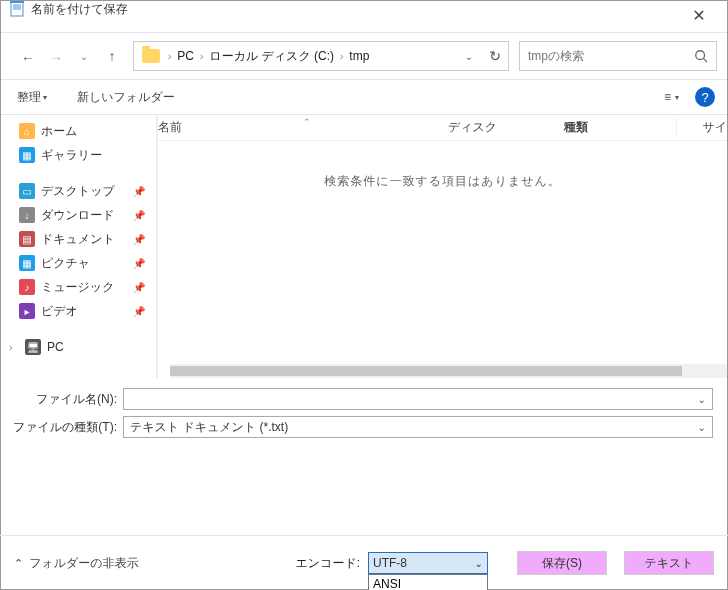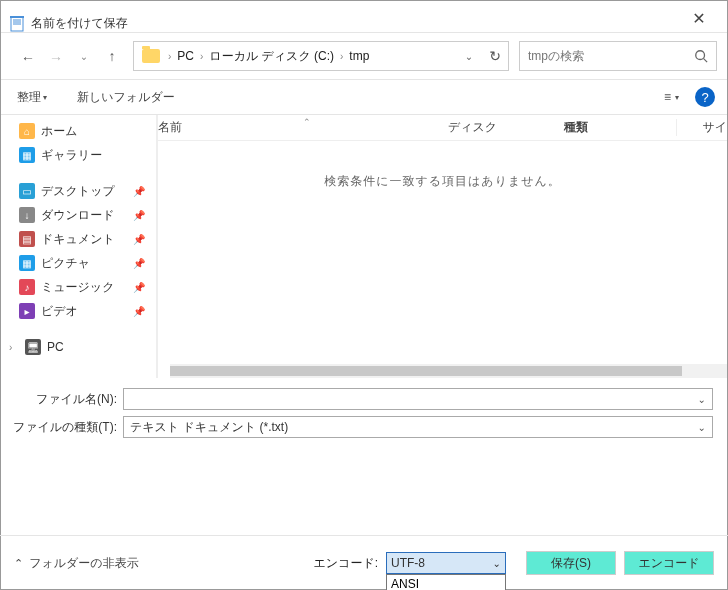--- a/index.html
+++ b/index.html
@@ -1,17 +1,17 @@
 <!DOCTYPE html>
 <html><head>
 <meta charset="utf-8">
 <style>
   * { box-sizing: border-box; font-family: "Yu Gothic UI", "Meiryo", sans-serif; }
   body { margin: 0; background: #fff; width: 728px; height: 590px; border: 1px solid #999; overflow: hidden; font-size: 12px; color: #333; }
-  .titlebar { height: 32px; display: flex; align-items: flex-end; padding: 0 8px; border-bottom: 1px solid #e5e5e5; }
+  .titlebar { height: 32px; display: flex; align-items: flex-start; padding: 0 8px; border-bottom: 1px solid #e5e5e5; }
   .title-icon { width: 16px; height: 16px; margin-right: 6px; }
   .title-text { flex: 1; }
   .close-btn { width: 40px; height: 28px; display: flex; align-items: center; justify-content: center; font-size: 16px; color: #444; }
   .nav-row { height: 46px; display: flex; align-items: center; padding: 0 10px 0 14px; gap: 2px; }
   .nav-arrow { width: 26px; height: 26px; display: flex; align-items: center; justify-content: center; color: #555; font-size: 14px; }
   .path-box { flex: 1; height: 30px; border: 1px solid #ccc; display: flex; align-items: center; margin: 0 8px 0 6px; padding-left: 4px; }
   .folder-icn { width: 18px; height: 14px; background: #ffd667; border-radius: 2px; margin: 0 6px 0 4px; position: relative; }
   .folder-icn::before { content:""; position:absolute; top:-3px; left:0; width:8px; height:3px; background:#ffd667; border-radius:1px 1px 0 0;}
   .crumb { padding: 0 4px; color: #222; }
   .chev { color: #888; padding: 0 2px; font-size: 10px; }
@@ -59,21 +59,21 @@
   .finput { flex: 1; height: 22px; border: 1px solid #aaa; padding: 0 6px; background:#fff; display:flex; align-items:center; color:#333;}
   .finput .dd { margin-left:auto; font-size:10px; color:#555;}
   .footer { position: absolute; bottom: 0; left:0; right:0; border-top: 1px solid #e5e5e5; height: 55px; display:flex; align-items:center; padding: 0 14px; overflow: visible;}
   .hide-folders { display:flex; align-items:center; gap:6px; color:#444;}
   .footer .spacer { flex:1; }
   .enc-label { margin-right: 8px; color:#222;}
   .combo { width: 120px; height: 22px; border: 1px solid #2a6dbb; background:#d6e7f7; display:flex; align-items:center; padding: 0 4px; margin-right: 12px; position:relative;}
   .combo .dd { margin-left:auto; font-size:10px; color:#333;}
   .dropdown { position:absolute; top: 21px; left:-1px; width: 120px; border:1px solid #767676; background:#fff; z-index:10;}
   .dropdown .opt { height: 17px; padding: 0 4px; display:flex; align-items:center; color:#000;}
-  .btn { width: 90px; height: 24px; border:1px solid #ccc; background:#5eead4; display:flex; align-items:center; justify-content:center; margin-left: 8px;}
+  .btn { width: 90px; height: 24px; border:1px solid #ccc; background:#f0abfc; display:flex; align-items:center; justify-content:center; margin-left: 17px;}
 </style>
 </head>
 <body>
 
 <div class="titlebar">
   <svg class="title-icon" viewBox="0 0 16 16">
       <rect x="2" y="1" width="12" height="14" fill="#fff" stroke="#4a90d9"></rect>
       <line x1="4" y1="4" x2="12" y2="4" stroke="#4a90d9"></line>
       <line x1="4" y1="6" x2="12" y2="6" stroke="#4a90d9"></line>
       <line x1="4" y1="8" x2="12" y2="8" stroke="#4a90d9"></line>
@@ -210,14 +210,14 @@
   <span class="enc-label">エンコード:</span>
   <div class="combo">
     <span>UTF-8</span>
     <span class="dd">⌄</span>
     <div class="dropdown">
       <div class="opt">ANSI</div>
 
     </div>
   </div>
   <div class="btn">保存(S)</div>
-  <div class="btn">エンコード</div>
+  <div class="btn">テキスト</div>
 </div>
 
 </body></html>

